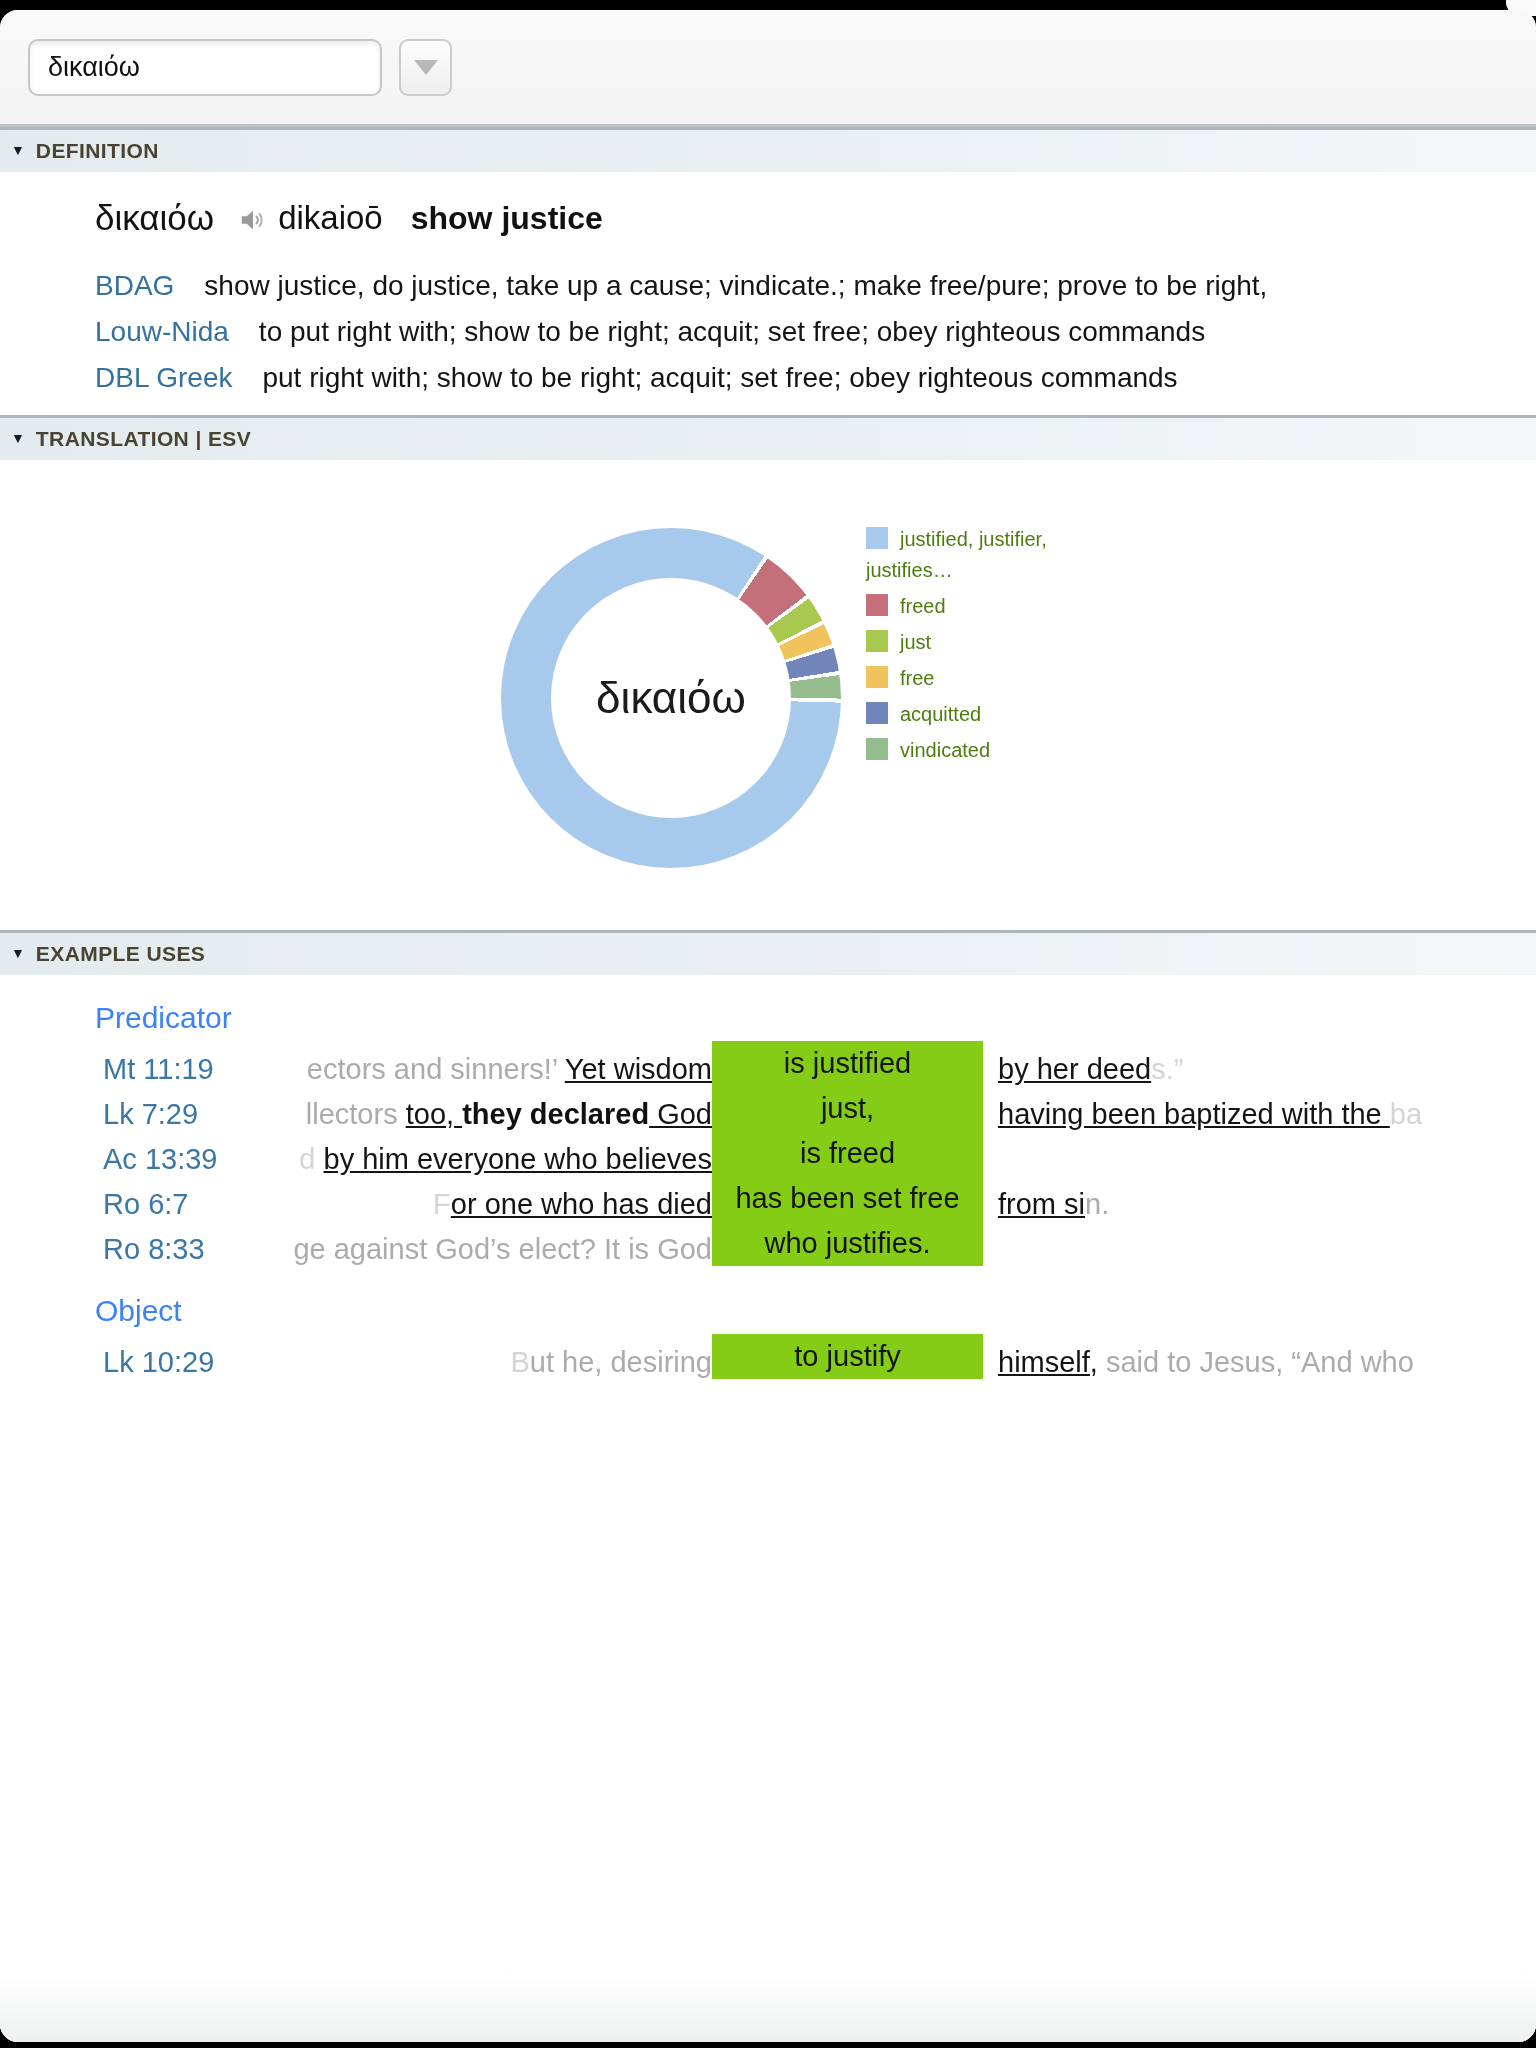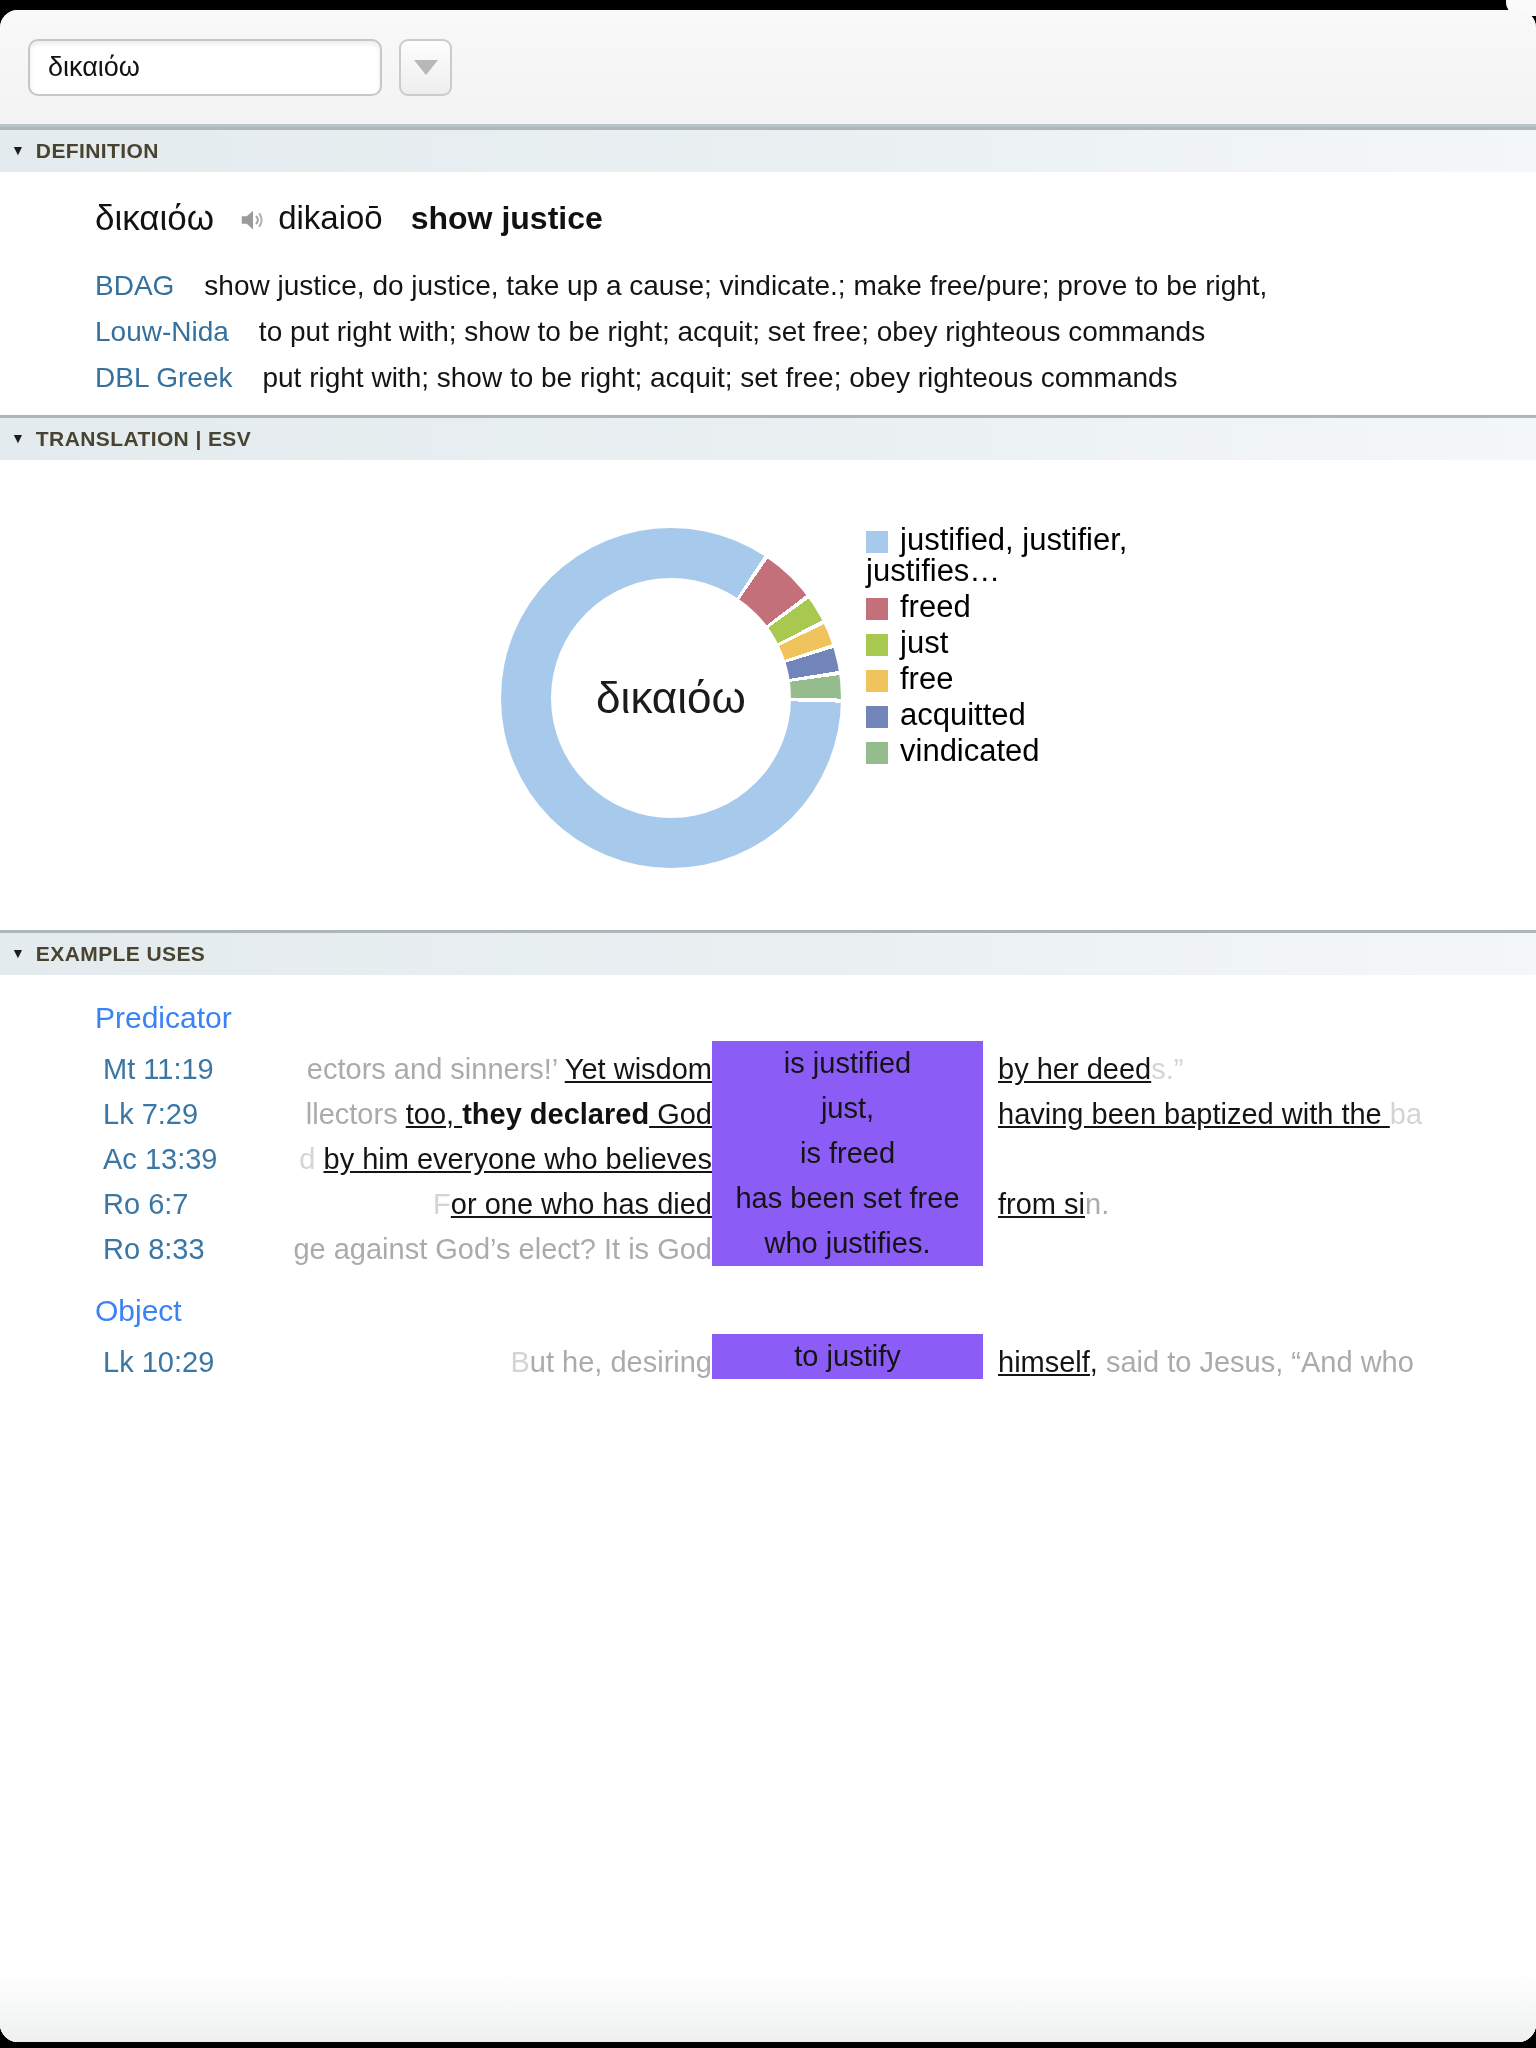--- a/index.html
+++ b/index.html
@@ -56,32 +56,32 @@
 
   
   .chart-area { height: 470px; position: relative; background: #fff; }
   .donut { position: absolute; left: 501px; top: 68px; width: 340px; height: 340px;
            border-radius: 50%; background: #a6c9ec; }
   .hole { position: absolute; left: 50px; top: 50px; width: 240px; height: 240px;
           background: #fff; border-radius: 50%; }
   .center-label { position: absolute; inset: 0; display: flex; align-items: center;
                   justify-content: center; font-size: 44px; color: #1b1b1b; }
   .legend { position: absolute; left: 866px; top: 64px; width: 272px; list-style: none;
-            font-size: 31px; line-height: 31px; color: #000000; }
+            font-size: 20px; line-height: 31px; color: #4d7c0f; }
   .legend li { margin-bottom: 5px; }
   .swatch { display: inline-block; width: 22px; height: 22px; margin-right: 12px; vertical-align: -3px; }
 
   
   .examples { position: relative; background: #fff; padding-top: 12px; height: 1100px; }
   .group-heading { margin: 14px 0 6px 95px; font-size: 30px; color: #3b82f6; }
   .group-heading.spaced { margin-top: 28px; }
   .ex-row { display: flex; align-items: flex-end; height: 45px; font-size: 29px; }
   .ex-ref { margin-left: 103px; width: 172px; flex: none; color: #3a77a5; cursor: pointer; }
   .ex-left { flex: none; width: 437px; text-align: right; white-space: nowrap; overflow: hidden; }
-  .ex-hl { flex: none; width: 271px; align-self: stretch; background: #8b5cf6;
+  .ex-hl { flex: none; width: 271px; align-self: stretch; background: #84cc16;
            display: flex; align-items: center; justify-content: center;
            white-space: nowrap; color: #141414; }
   .ex-right { flex: 1; white-space: nowrap; overflow: hidden; padding-left: 15px; }
   .seg-normal { color: #141414; text-decoration: underline; }
   .seg-bold { color: #111; font-weight: 700; }
   .seg-gray { color: #ababab; }
   .seg-faded { color: #d4d4d4; }
   .fade-right { position: absolute; right: 0; top: 0; bottom: 0; width: 95px;
                 background: linear-gradient(90deg, rgba(255,255,255,0), #fff 85%);
                 pointer-events: none; }

